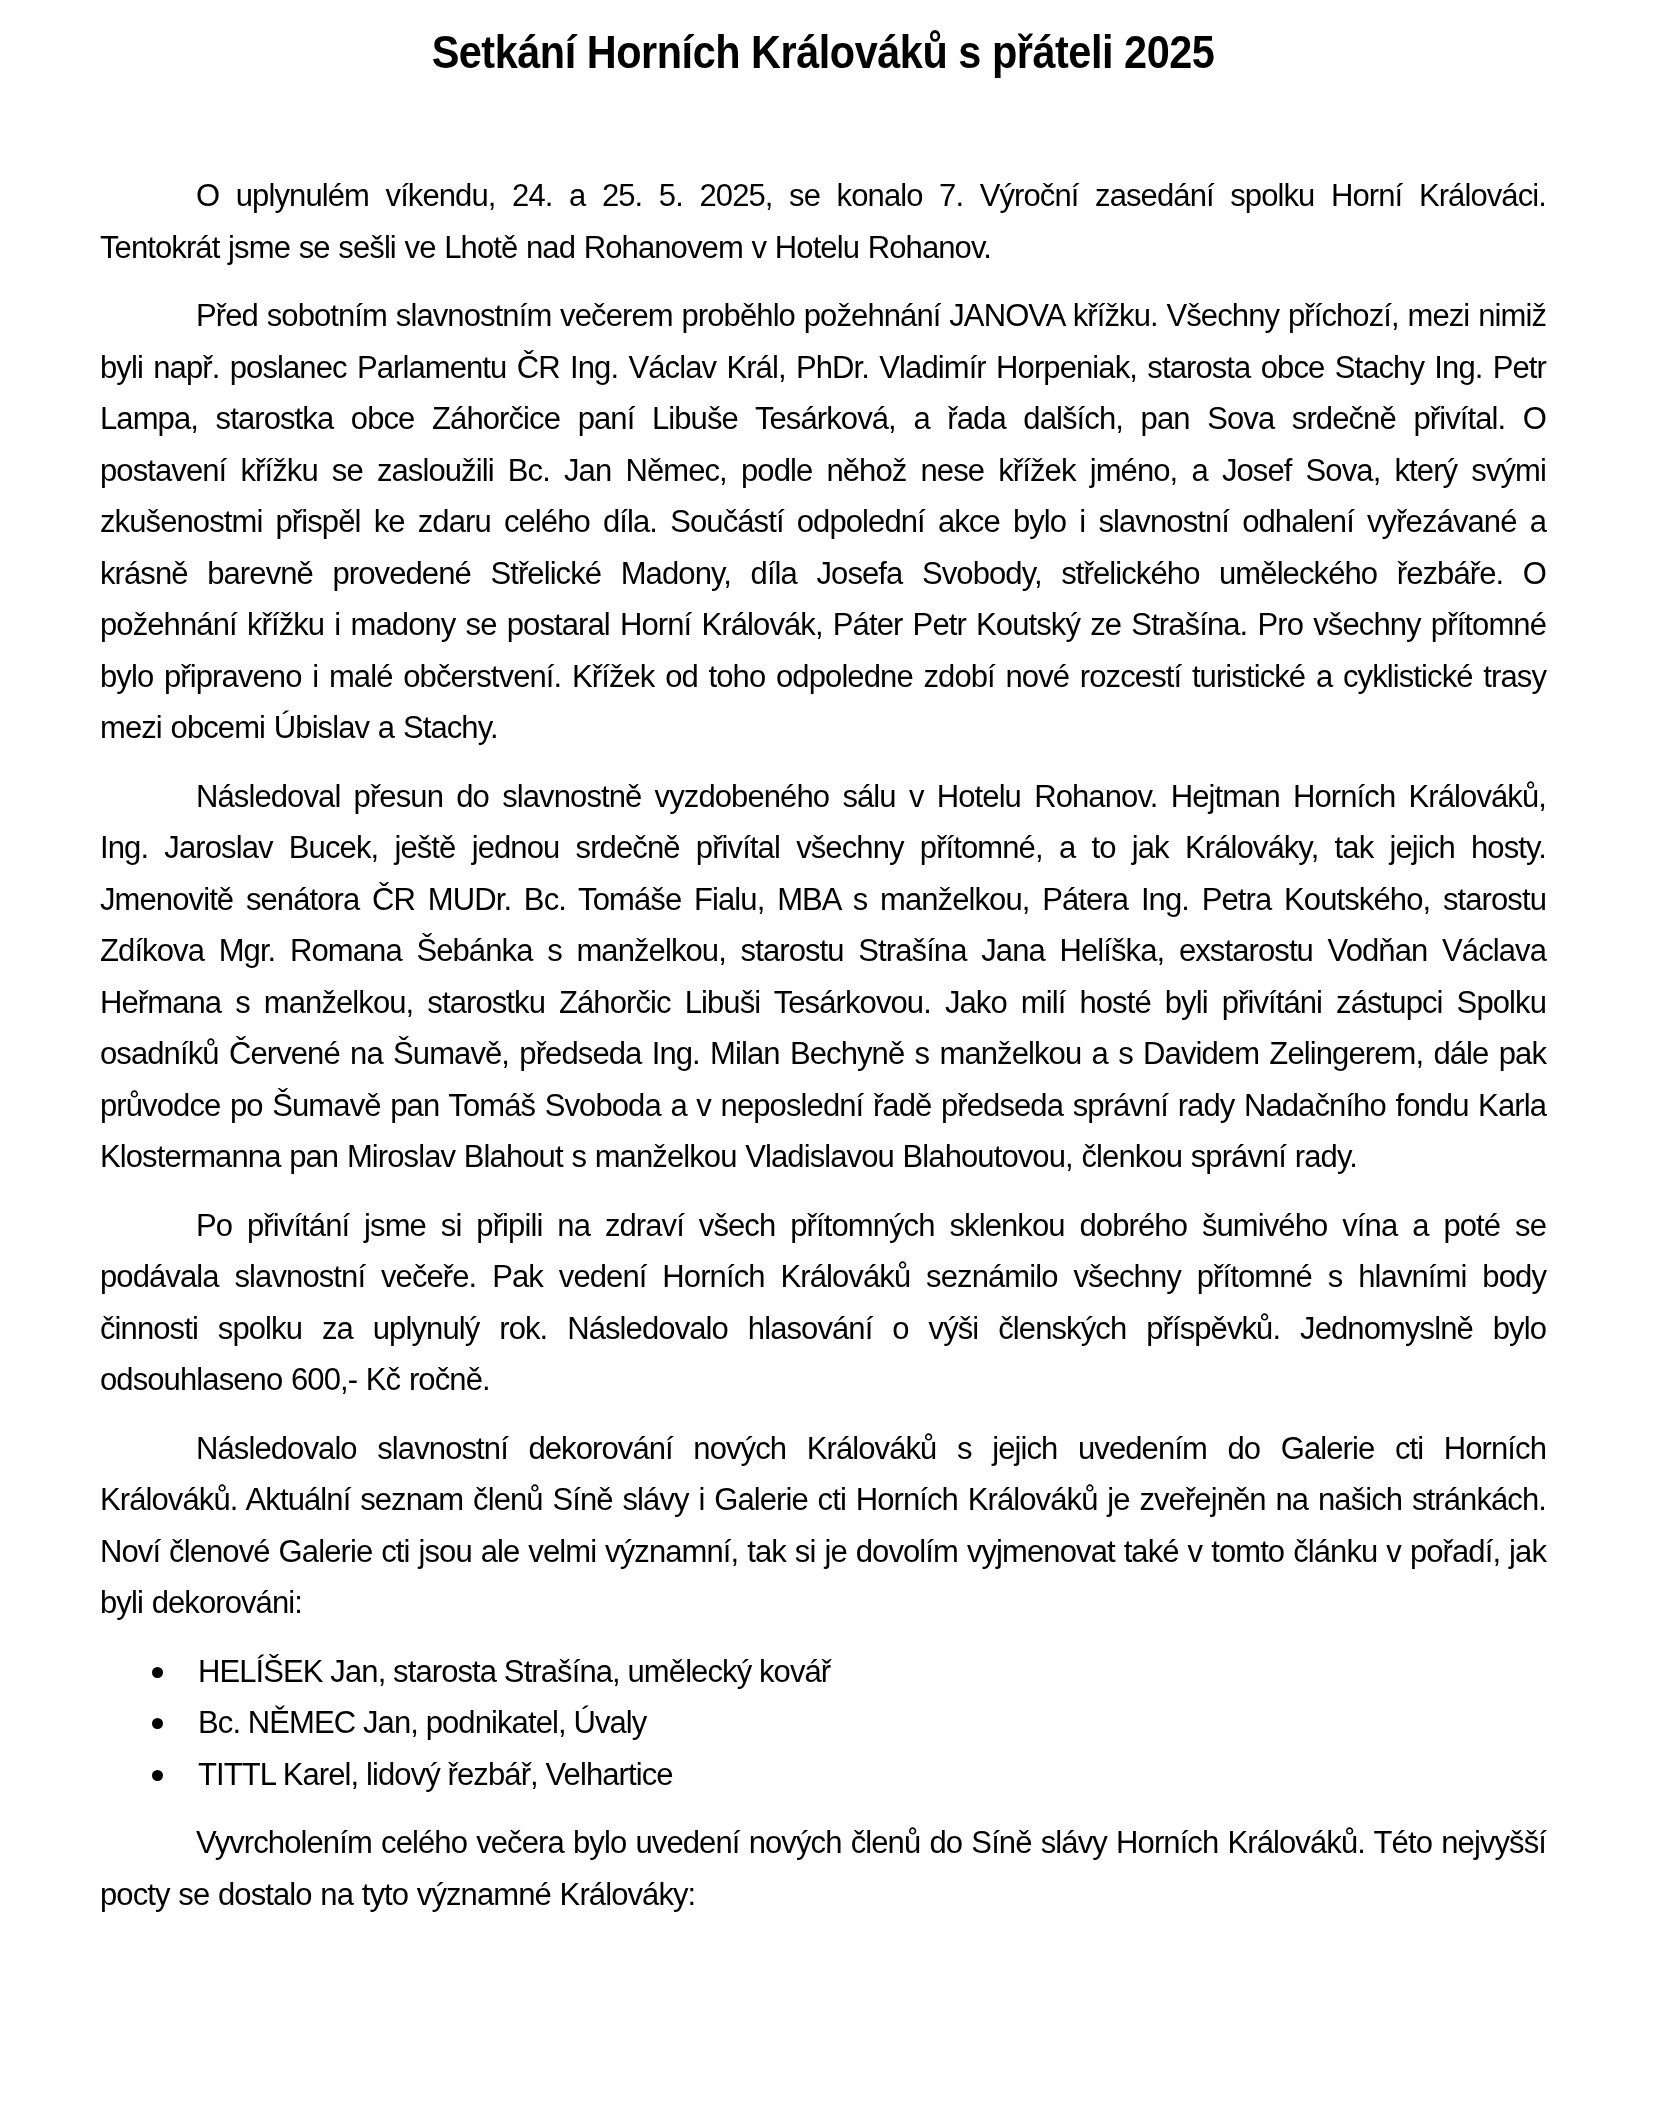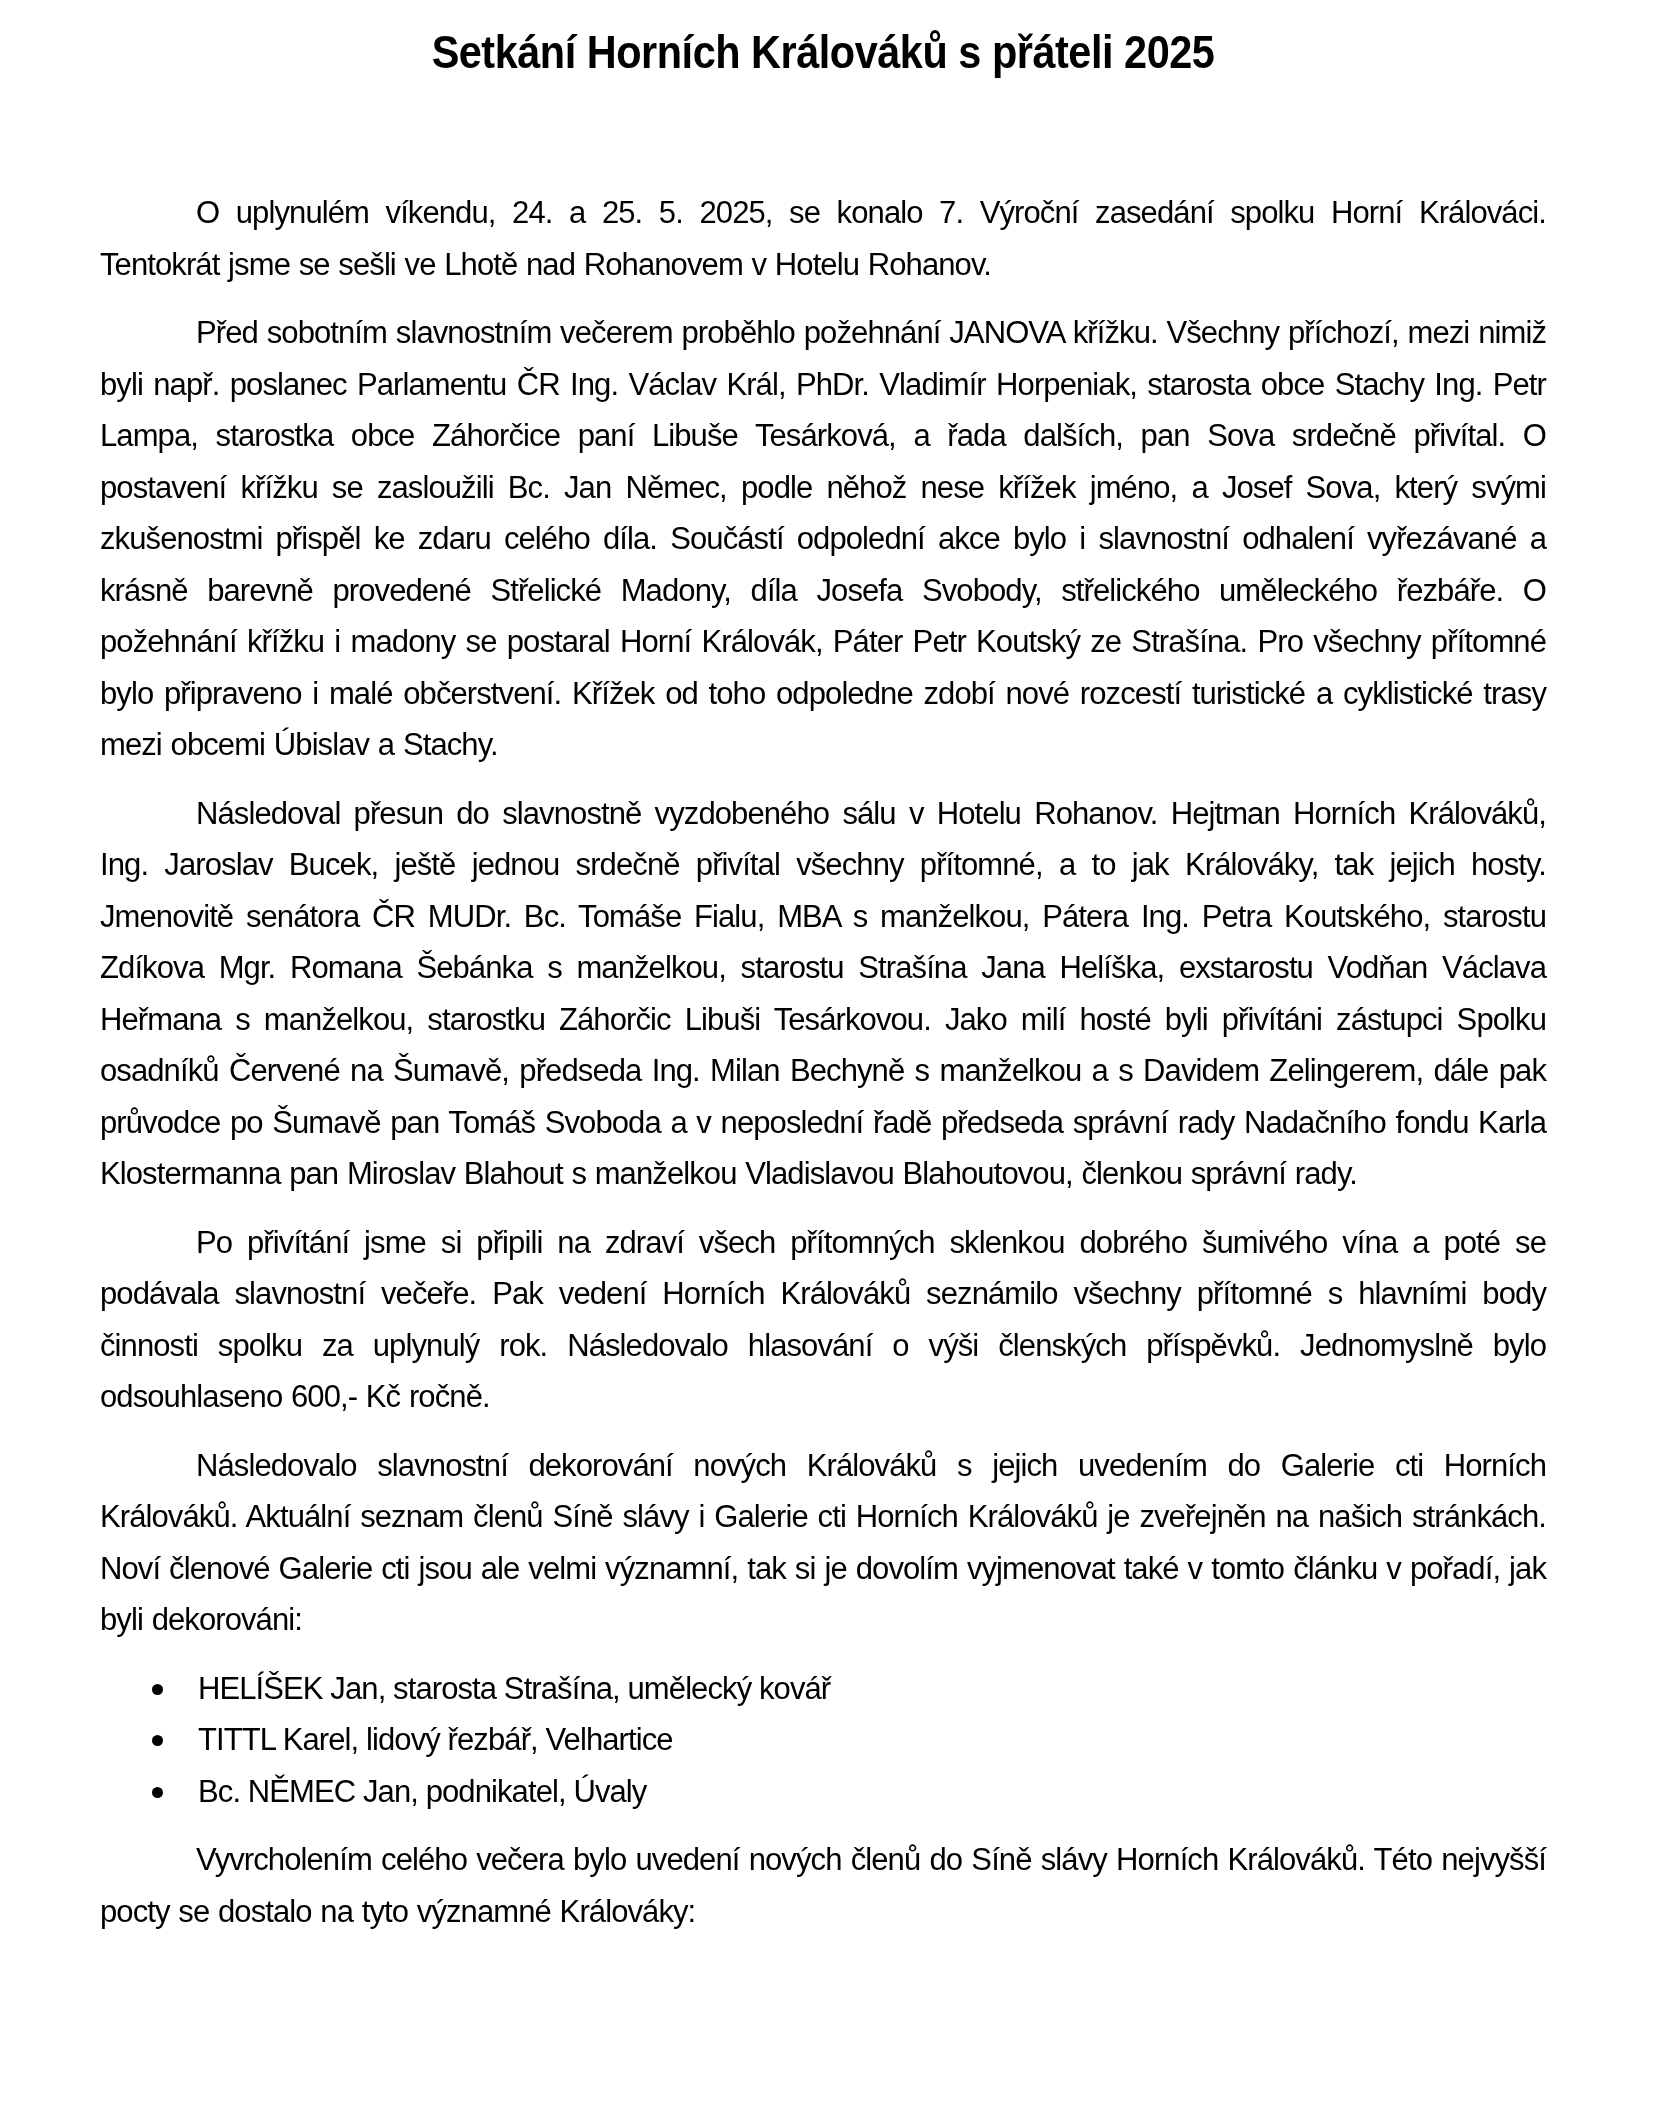--- a/index.html
+++ b/index.html
@@ -30,21 +30,21 @@
       text-align: center;
       font-size: 46px;
       font-weight: bold;
       line-height: 60px;
       letter-spacing: -0.5px;
       transform: scaleX(0.9);
       transform-origin: center;
     }
     .body {
       position: absolute;
-      top: 187px;
+      top: 170px;
       left: 0;
       width: 1446px;
     }
     .para {
       margin: 0 0 17px 0;
       font-size: 31px;
       line-height: 51.5px;
       text-align: justify;
       text-indent: 96px;
       letter-spacing: -0.9px;
@@ -85,23 +85,23 @@
     <p class="para">Po přivítání jsme si připili na zdraví všech přítomných sklenkou dobrého šumivého vína a poté se podávala slavnostní večeře. Pak vedení Horních Králováků seznámilo všechny přítomné s hlavními body činnosti spolku za uplynulý rok. Následovalo hlasování o výši členských příspěvků. Jednomyslně bylo odsouhlaseno 600,- Kč ročně.</p>
     <p class="para">Následovalo slavnostní dekorování nových Králováků s jejich uvedením do Galerie cti Horních Králováků. Aktuální seznam členů Síně slávy i Galerie cti Horních Králováků je zveřejněn na našich stránkách. Noví členové Galerie cti jsou ale velmi významní, tak si je dovolím vyjmenovat také v tomto článku v pořadí, jak byli dekorováni:</p>
 
     <ul class="list">
       <li class="list-item">
         <span class="bullet"></span>
         <span>HELÍŠEK Jan, starosta Strašína, umělecký kovář</span>
       </li>
       <li class="list-item">
         <span class="bullet"></span>
-        <span>TITTL Karel, lidový řezbář, Velhartice</span>
+        <span>Bc. NĚMEC Jan, podnikatel, Úvaly</span>
       </li>
       <li class="list-item">
         <span class="bullet"></span>
-        <span>Bc. NĚMEC Jan, podnikatel, Úvaly</span>
+        <span>TITTL Karel, lidový řezbář, Velhartice</span>
       </li>
     </ul>
 
     <p class="para">Vyvrcholením celého večera bylo uvedení nových členů do Síně slávy Horních Králováků. Této nejvyšší pocty se dostalo na tyto významné Králováky:</p>
   </div>
 </div>
 
 </body></html>

